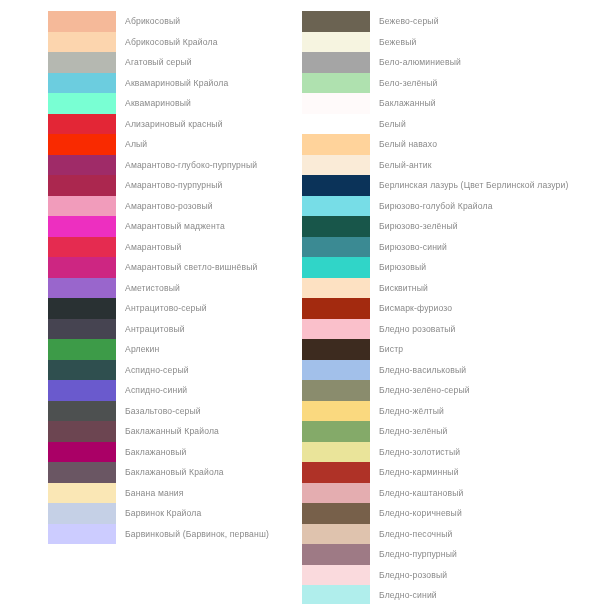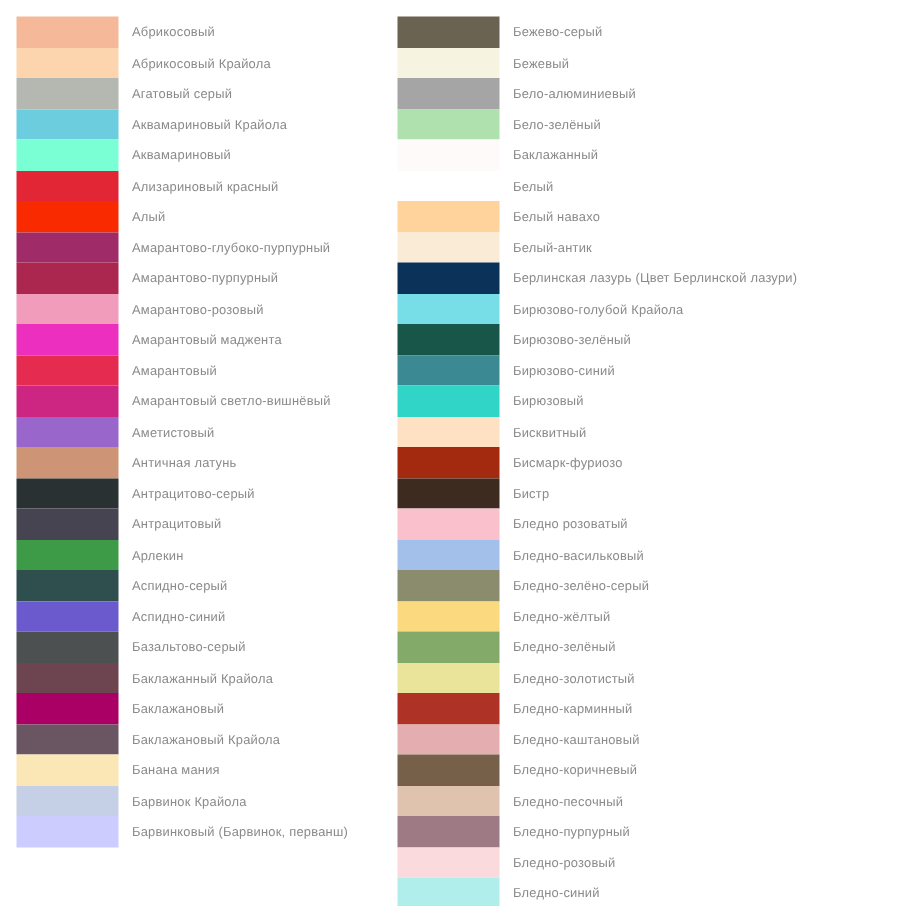--- a/index.html
+++ b/index.html
@@ -25,20 +25,21 @@
     width: 290px;
   }
   .column-left  { left: 11px; }
   .column-right { left: 265px; }
 
   .color-row {
     position: relative;
     height: 20.5px;
     display: flex;
     align-items: center;
+    margin-left: 37px;
   }
   .swatch {
     width: 68px;
     height: 20.5px;
     flex: 0 0 68px;
     box-sizing: border-box;
   }
   .swatch-empty {
     background: transparent;
   }
@@ -107,24 +108,20 @@
       </div>
       <div class="color-row">
         <div class="swatch" style="background: rgb(205, 38, 130);"></div>
         <div class="color-label">Амарантовый светло-вишнёвый</div>
       </div>
       <div class="color-row">
         <div class="swatch" style="background: rgb(153, 102, 204);"></div>
         <div class="color-label">Аметистовый</div>
       </div>
       <div class="color-row">
-        <div class="swatch" style="background: rgb(205, 149, 117);"></div>
-        <div class="color-label">Античная латунь</div>
-      </div>
-      <div class="color-row">
         <div class="swatch" style="background: rgb(41, 49, 51);"></div>
         <div class="color-label">Антрацитово-серый</div>
       </div>
       <div class="color-row">
         <div class="swatch" style="background: rgb(70, 68, 81);"></div>
         <div class="color-label">Антрацитовый</div>
       </div>
       <div class="color-row">
         <div class="swatch" style="background: rgb(61, 155, 72);"></div>
         <div class="color-label">Арлекин</div>
@@ -221,26 +218,26 @@
       </div>
       <div class="color-row">
         <div class="swatch" style="background: rgb(253, 225, 194);"></div>
         <div class="color-label">Бисквитный</div>
       </div>
       <div class="color-row">
         <div class="swatch" style="background: rgb(163, 42, 15);"></div>
         <div class="color-label">Бисмарк-фуриозо</div>
       </div>
       <div class="color-row">
+        <div class="swatch" style="background: rgb(250, 192, 203);"></div>
+        <div class="color-label">Бледно розоватый</div>
+      </div>
+      <div class="color-row">
         <div class="swatch" style="background: rgb(61, 43, 31);"></div>
         <div class="color-label">Бистр</div>
-      </div>
-      <div class="color-row">
-        <div class="swatch" style="background: rgb(250, 192, 203);"></div>
-        <div class="color-label">Бледно розоватый</div>
       </div>
       <div class="color-row">
         <div class="swatch" style="background: rgb(162, 192, 234);"></div>
         <div class="color-label">Бледно-васильковый</div>
       </div>
       <div class="color-row">
         <div class="swatch" style="background: rgb(138, 140, 109);"></div>
         <div class="color-label">Бледно-зелёно-серый</div>
       </div>
       <div class="color-row">

